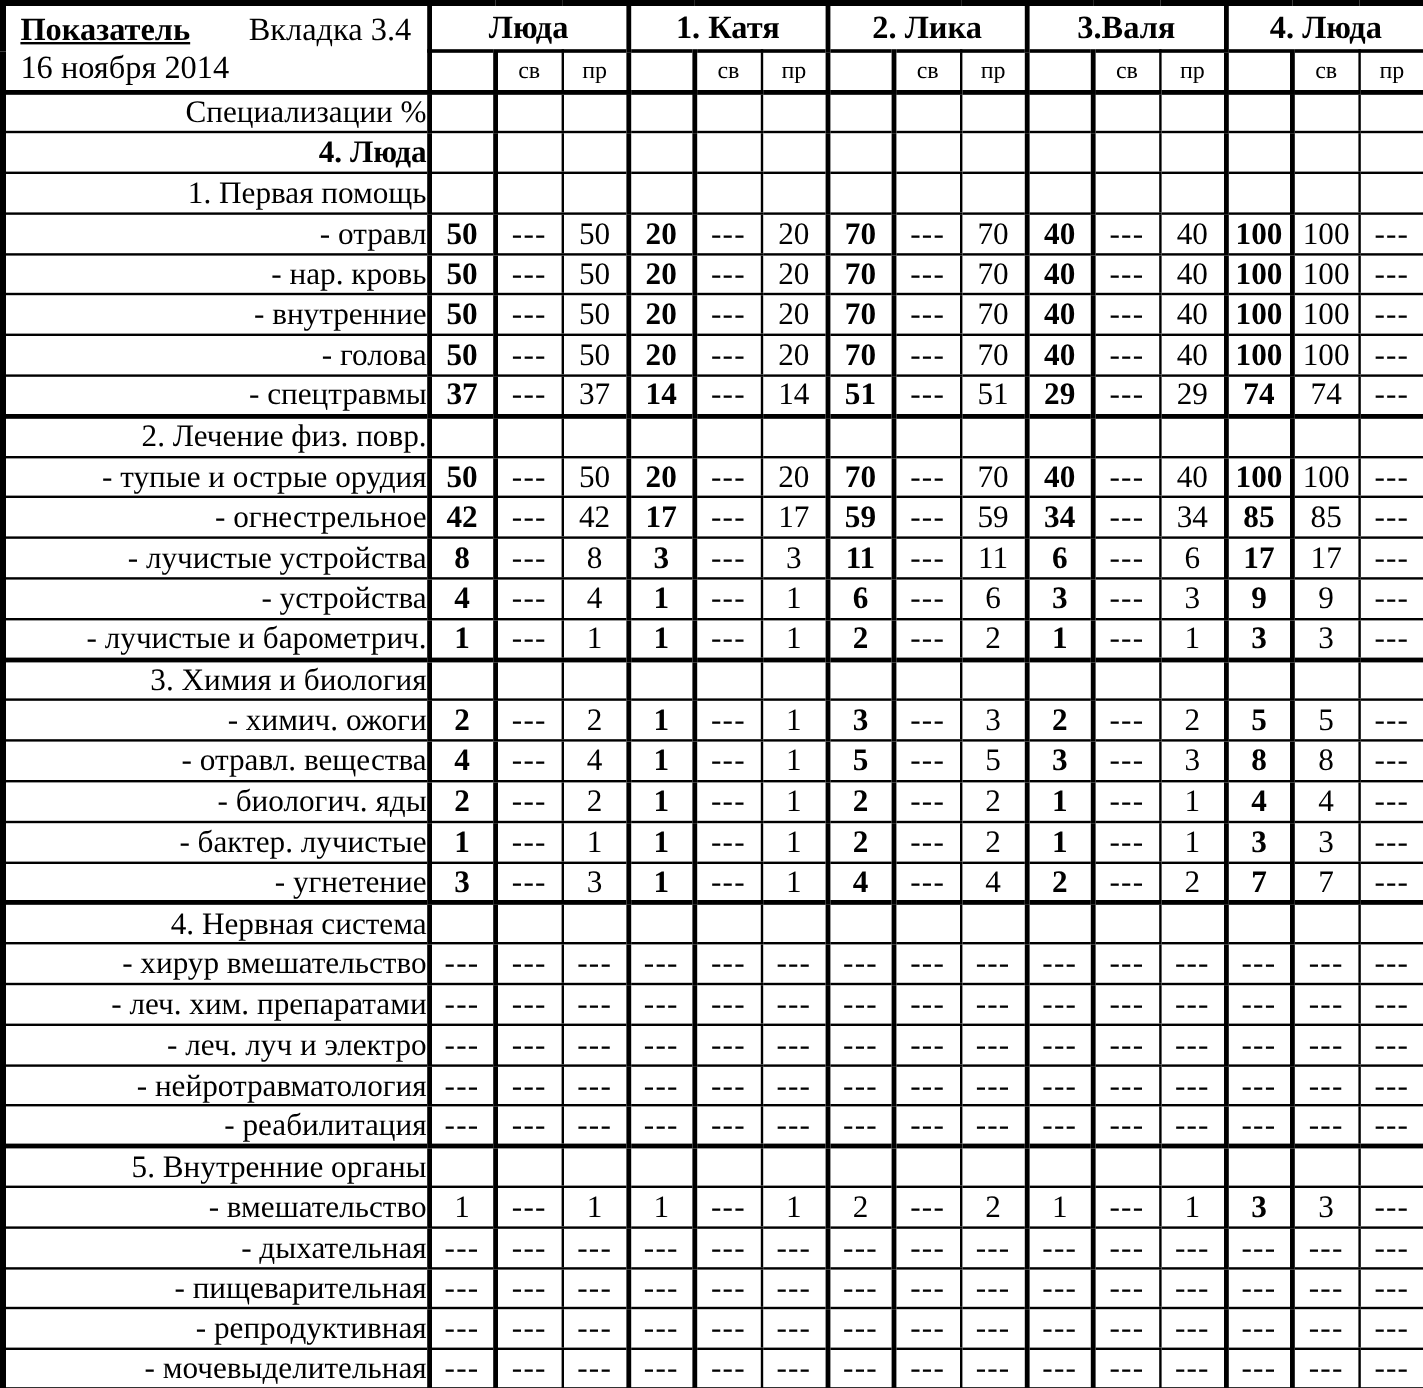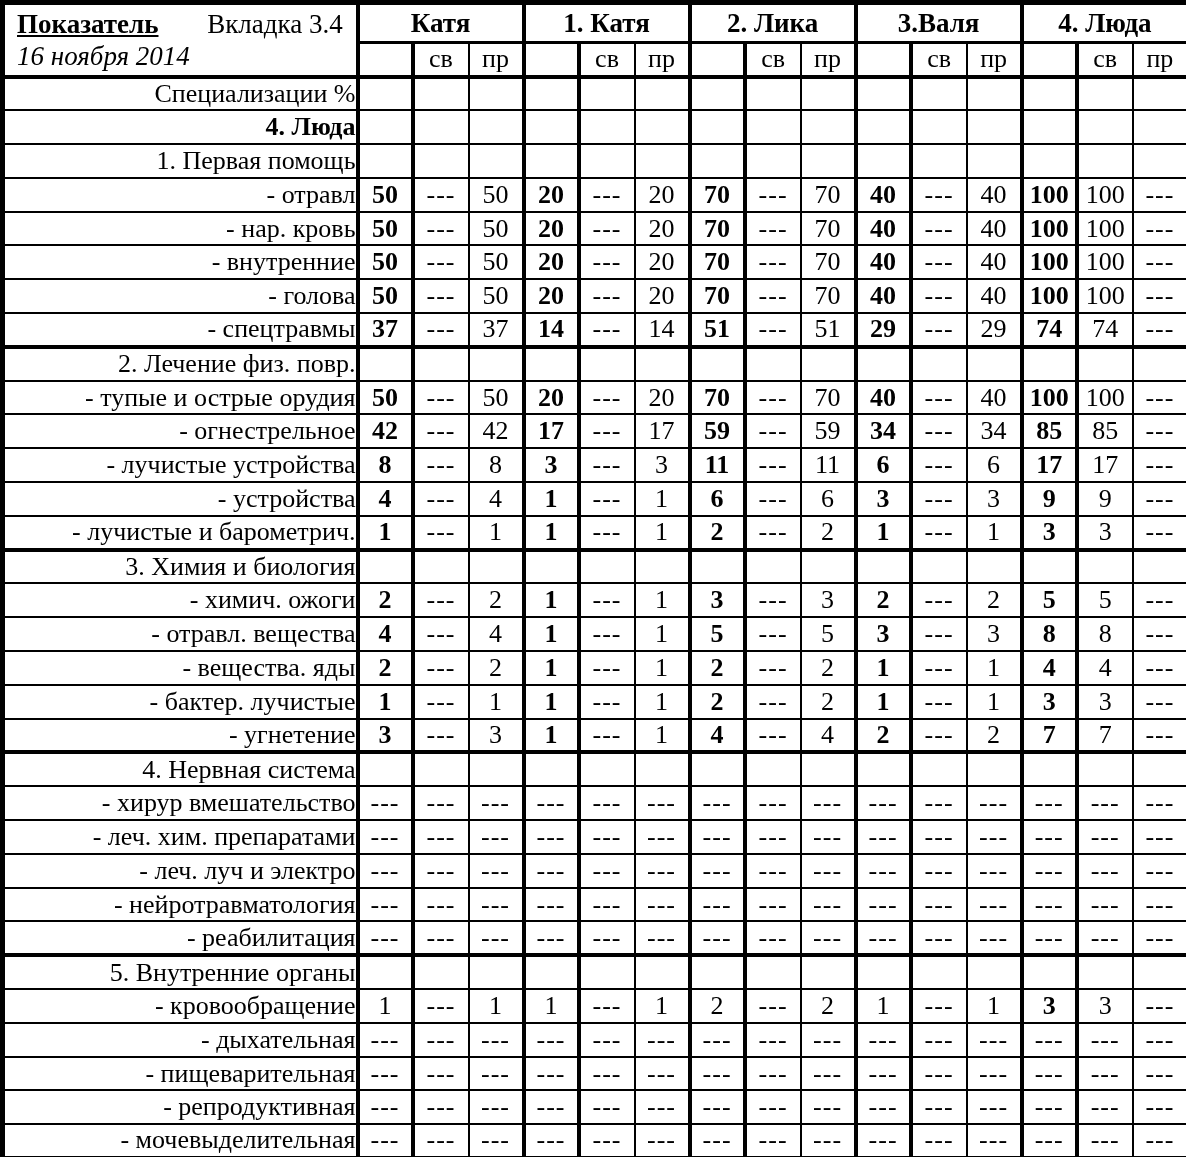--- a/index.html
+++ b/index.html
@@ -41,34 +41,34 @@
   
   tr.hr1 { height: 40px; }
   tr.hr2 { height: 34px; }
   tr.hr1 .grp {
     font-size: 27px;
     font-weight: bold;
     text-align: center;
     border-bottom-width: 3px;
   }
   tr.hr2 .sub {
-    font-size: 26px;
+    font-size: 20px;
     text-align: center;
     border-bottom-width: 4px;
   }
   .corner {
     border-bottom-width: 4px;
     text-align: left;
     padding-left: 12px;
     font-size: 27px;
   }
   .corner-l1 { margin-top: 2px; }
   .corner-title { font-weight: bold; text-decoration: underline; }
   .corner-tab { margin-left: 42px; }
-  .corner-l2 { margin-top: 1px; font-style: italic; }
+  .corner-l2 { margin-top: 1px; }
 
   
   tbody tr { height: 33.8px; }
   tbody tr.sep td { border-top-width: 4px; }
   .lbl {
     text-align: right;
     padding-left: 12px;
     font-size: 26px;
   }
   .num {
@@ -103,21 +103,21 @@
     </colgroup>
     <thead>
       <tr class="hr1">
         <td class="corner c-label" rowspan="2">
           <div class="corner-l1">
             <span class="corner-title">Показатель</span>
             <span class="corner-tab">Вкладка 3.4</span>
           </div>
           <div class="corner-l2">16 ноября 2014</div>
         </td>
-        <th class="grp c-pr" colspan="3">Катя</th>
+        <th class="grp c-pr" colspan="3">Люда</th>
         <th class="grp c-pr" colspan="3">1. Катя</th>
         <th class="grp c-pr" colspan="3">2. Лика</th>
         <th class="grp c-pr" colspan="3">3.Валя</th>
         <th class="grp c-pr" colspan="3">4. Люда</th>
       </tr>
       <tr class="hr2">
         <th class="sub c-main"></th>
         <th class="sub c-sv">св</th>
         <th class="sub c-pr">пр</th>
         <th class="sub c-main"></th>
@@ -435,21 +435,21 @@
           <td class="num c-sv dash">---</td>
           <td class="num c-pr">5</td>
           <td class="num c-main bd">3</td>
           <td class="num c-sv dash">---</td>
           <td class="num c-pr">3</td>
           <td class="num c-main bd">8</td>
           <td class="num c-sv">8</td>
           <td class="num c-pr dash">---</td>
         </tr>
         <tr>
-          <td class="c-label lbl">- вещества. яды</td>
+          <td class="c-label lbl">- биологич. яды</td>
           <td class="num c-main bd">2</td>
           <td class="num c-sv dash">---</td>
           <td class="num c-pr">2</td>
           <td class="num c-main bd">1</td>
           <td class="num c-sv dash">---</td>
           <td class="num c-pr">1</td>
           <td class="num c-main bd">2</td>
           <td class="num c-sv dash">---</td>
           <td class="num c-pr">2</td>
           <td class="num c-main bd">1</td>
@@ -615,21 +615,21 @@
           <td class="num c-sv"></td>
           <td class="num c-pr"></td>
           <td class="num c-main"></td>
           <td class="num c-sv"></td>
           <td class="num c-pr"></td>
           <td class="num c-main"></td>
           <td class="num c-sv"></td>
           <td class="num c-pr"></td>
         </tr>
         <tr>
-          <td class="c-label lbl">- кровообращение</td>
+          <td class="c-label lbl">- вмешательство</td>
           <td class="num c-main">1</td>
           <td class="num c-sv dash">---</td>
           <td class="num c-pr">1</td>
           <td class="num c-main">1</td>
           <td class="num c-sv dash">---</td>
           <td class="num c-pr">1</td>
           <td class="num c-main">2</td>
           <td class="num c-sv dash">---</td>
           <td class="num c-pr">2</td>
           <td class="num c-main">1</td>

